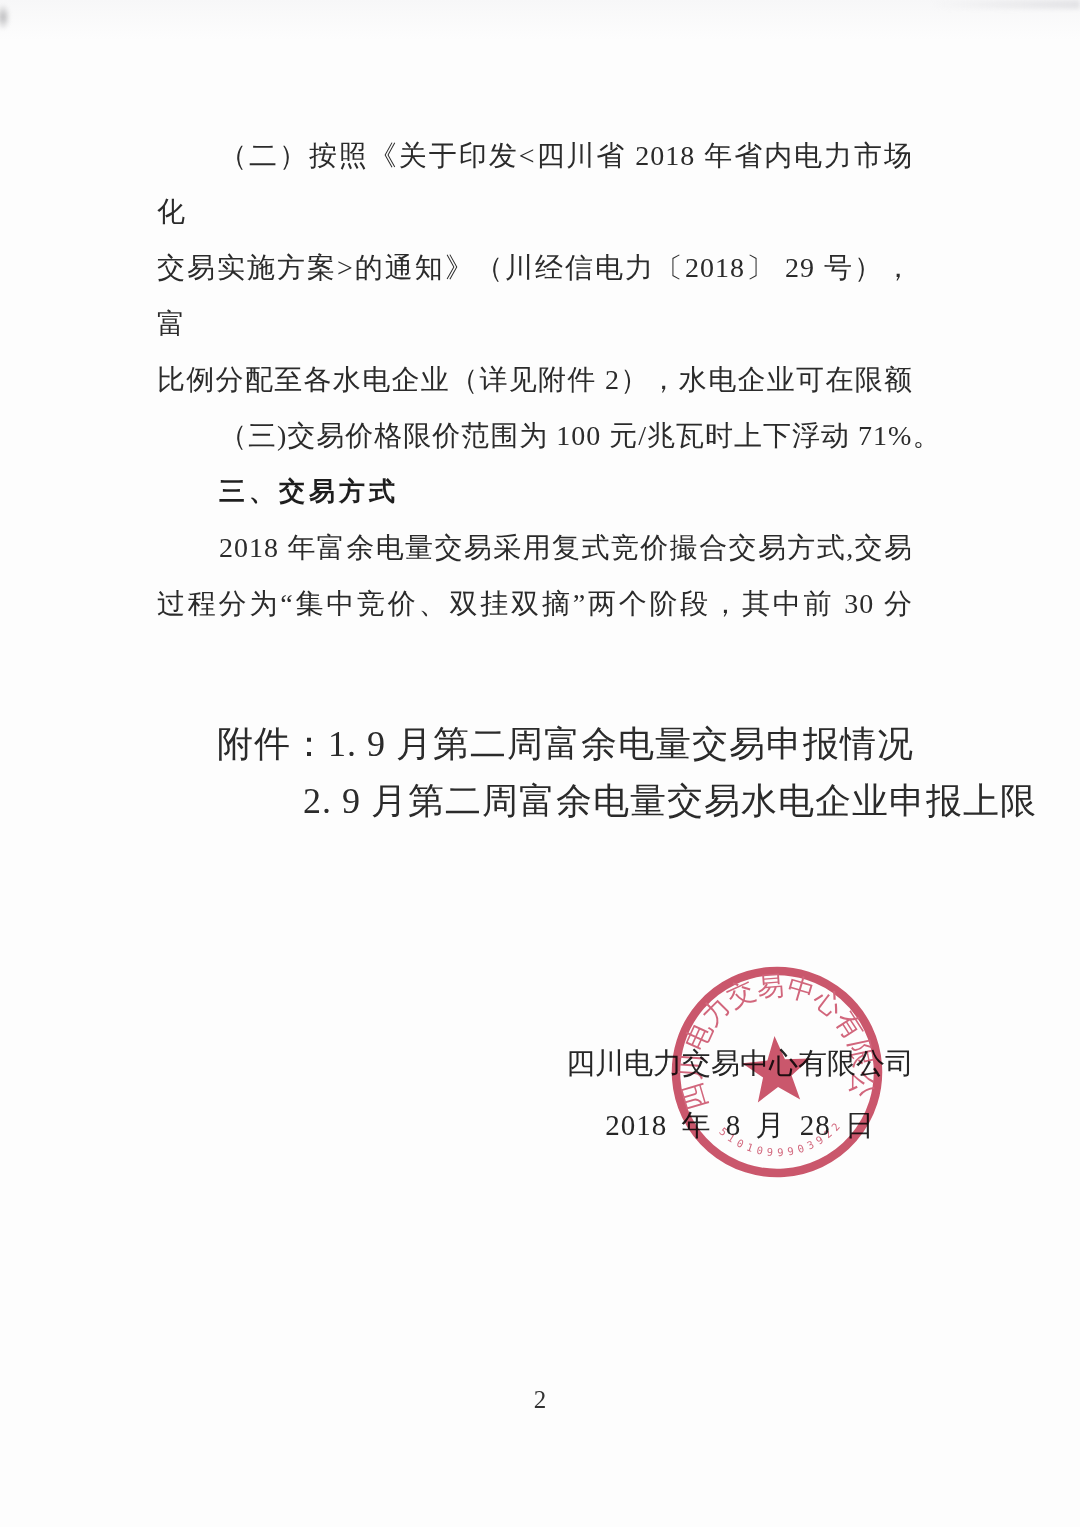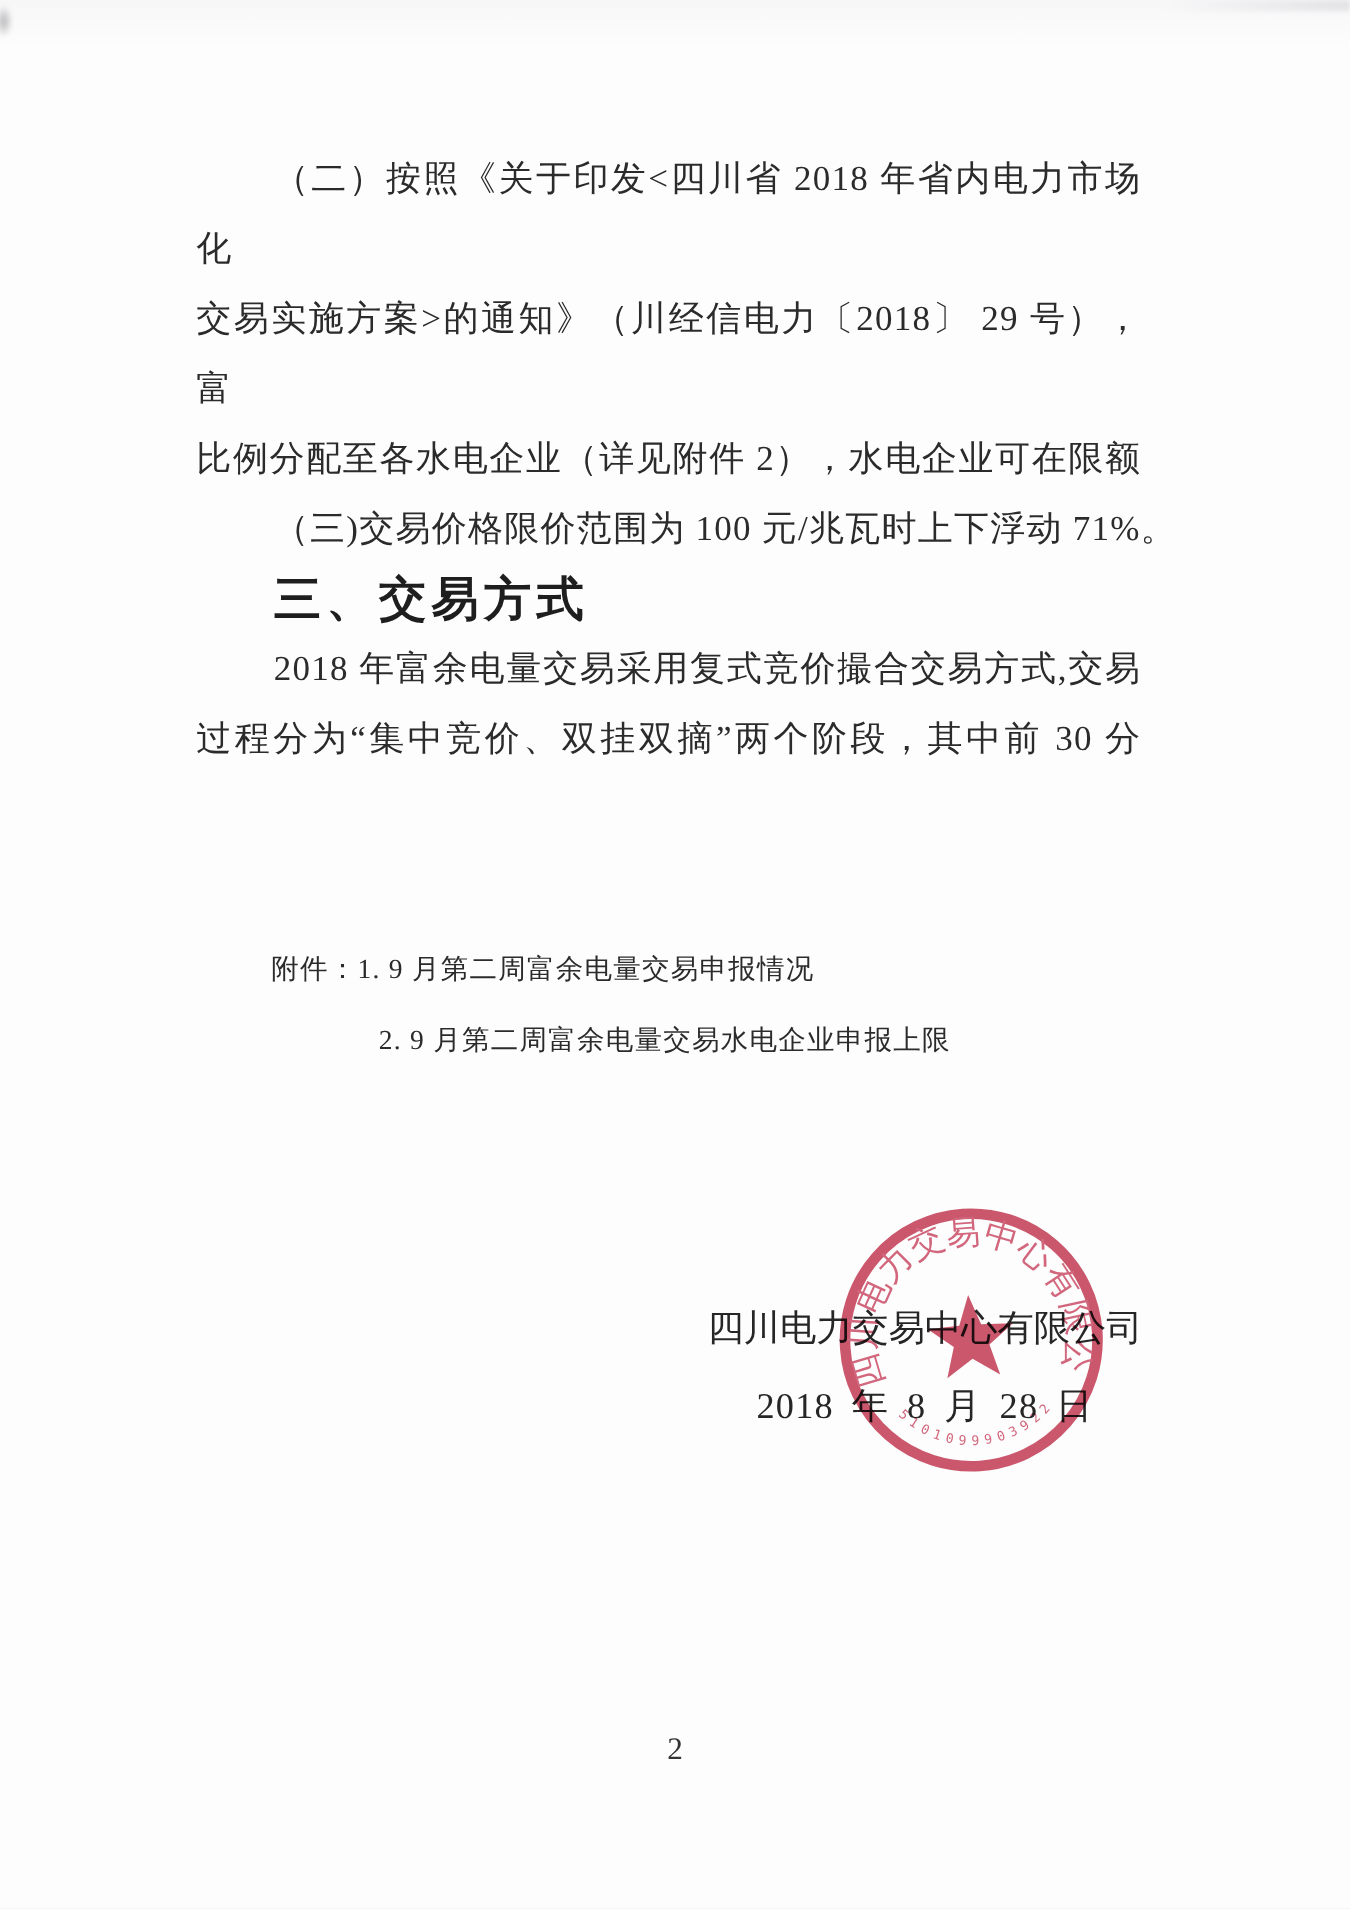--- a/index.html
+++ b/index.html
@@ -15,37 +15,37 @@
   
   .smudge-tl{position:absolute;left:-4px;top:4px;width:14px;height:26px;
     background:radial-gradient(closest-side,#8f8f92,rgba(160,160,165,0));
     opacity:.65;filter:blur(2px);}
   .smudge-tr{position:absolute;right:0;top:0;width:150px;height:9px;
     background:linear-gradient(90deg,rgba(200,200,205,0),#cfcfd4);
     opacity:.5;filter:blur(2px);}
 
   
   .body-text{
-    position:absolute;left:157px;top:116px;width:756px;
+    position:absolute;left:157px;top:128px;width:756px;
     font-size:28px;line-height:56px;letter-spacing:1px;
   }
   .line{margin:0;white-space:nowrap;}
   .justify{
     white-space:normal;
     text-align:justify;text-align-last:justify;
     text-justify:inter-character;
   }
   .indent{text-indent:62px;}
   .heading{
     font-family:Liberation Serif, serif;
-    font-weight:700;font-size:38px;letter-spacing:4px;color:#1e1e1e;
+    font-weight:700;font-size:26px;letter-spacing:4px;color:#1e1e1e;
   }
 
   
-  .attachments{position:absolute;left:157px;top:746px;font-size:22px;line-height:57px;letter-spacing:1px;}
+  .attachments{position:absolute;left:157px;top:716px;font-size:36px;line-height:57px;letter-spacing:1px;}
   .att-line{margin:0;white-space:nowrap;}
   .att-line1{padding-left:60px;}
   .att-line2{padding-left:146px;text-align:right;}
 
   
   .signature{position:absolute;left:480px;top:1032px;width:520px;
     text-align:center;font-size:29px;line-height:62px;color:#262626;}
   .signature p{margin:0;white-space:nowrap;}
   .sig-company{letter-spacing:0px;}
   .sig-date{word-spacing:6px;letter-spacing:1px;}

